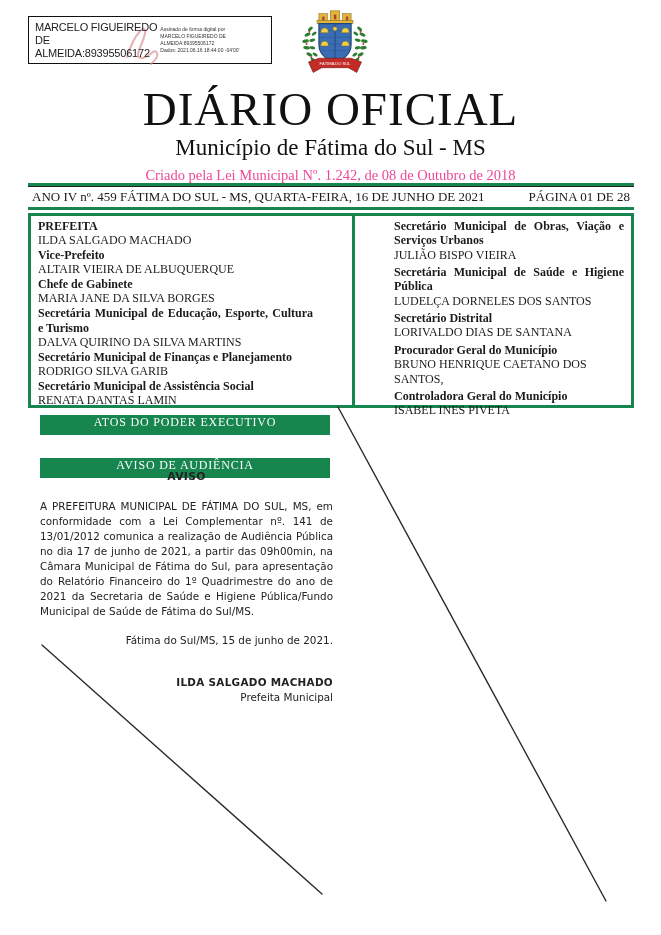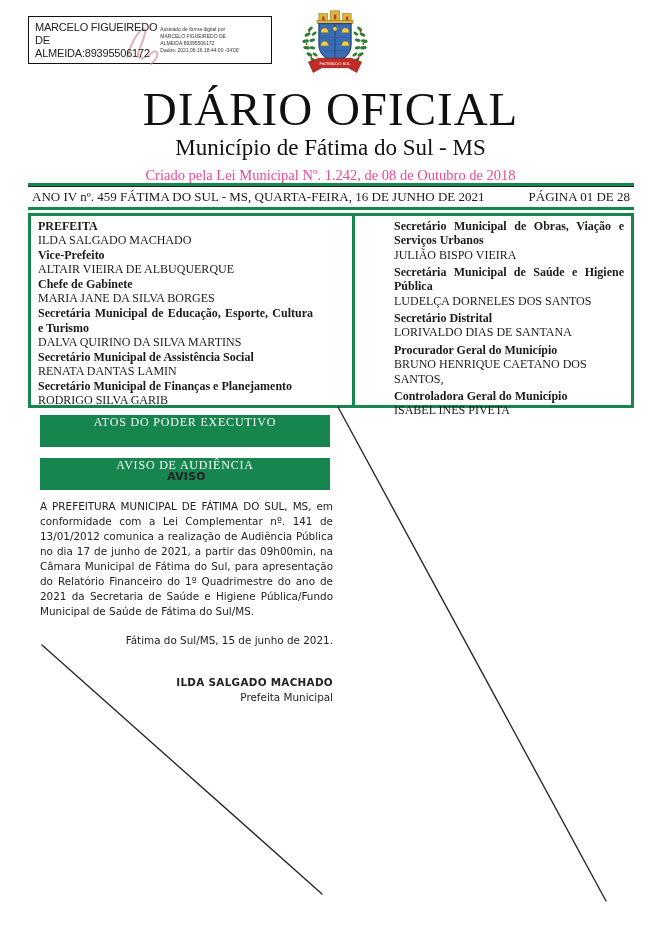--- a/index.html
+++ b/index.html
@@ -59,21 +59,21 @@
   .officials-col.left  { width:289px; }
   .officials-col.right { flex:1; }
   #officials-divider { width:3px; background:#17854E; }
   .official-entry { margin-bottom:0.5px; }
   .officials-col.right .official-entry { margin-bottom:3.2px; }
   .official-role { font-weight:bold; text-align:justify; }
   .official-name { }
 
   
   .section-banner {
-    position:absolute; left:40px; width:290px; height:32px;
+    position:absolute; left:40px; width:290px; height:20px;
     background:#17854E; color:#ffffff; text-align:center;
     font-size:12px; line-height:15px; letter-spacing:0.8px;
   }
   #banner-0 { top:415px; }
   #banner-1 { top:437px;margin-top:21px; }
 
   
   #notice {
     position:absolute; left:40px; top:469px; width:293px;
     font-family:"DejaVu Sans", sans-serif; font-size:10.4px;
@@ -205,26 +205,26 @@
       </div>
       <div class="official-entry">
         <div class="official-role">Chefe de Gabinete</div>
         <div class="official-name">MARIA JANE DA SILVA BORGES</div>
       </div>
       <div class="official-entry">
         <div class="official-role">Secretária Municipal de Educação, Esporte, Cultura e Turismo</div>
         <div class="official-name">DALVA QUIRINO DA SILVA MARTINS</div>
       </div>
       <div class="official-entry">
+        <div class="official-role">Secretário Municipal de Finanças e Planejamento</div>
+        <div class="official-name">RODRIGO SILVA GARIB</div>
+      </div>
+      <div class="official-entry">
         <div class="official-role">Secretário Municipal de Assistência Social</div>
         <div class="official-name">RENATA DANTAS LAMIN</div>
-      </div>
-      <div class="official-entry">
-        <div class="official-role">Secretário Municipal de Finanças e Planejamento</div>
-        <div class="official-name">RODRIGO SILVA GARIB</div>
       </div>
     </div>
     <div id="officials-divider"></div>
     <div class="officials-col right">
       <div class="official-entry">
         <div class="official-role">Secretário Municipal de Obras, Viação e Serviços Urbanos</div>
         <div class="official-name">JULIÃO BISPO VIEIRA</div>
       </div>
       <div class="official-entry">
         <div class="official-role">Secretária Municipal de Saúde e Higiene Pública</div>

